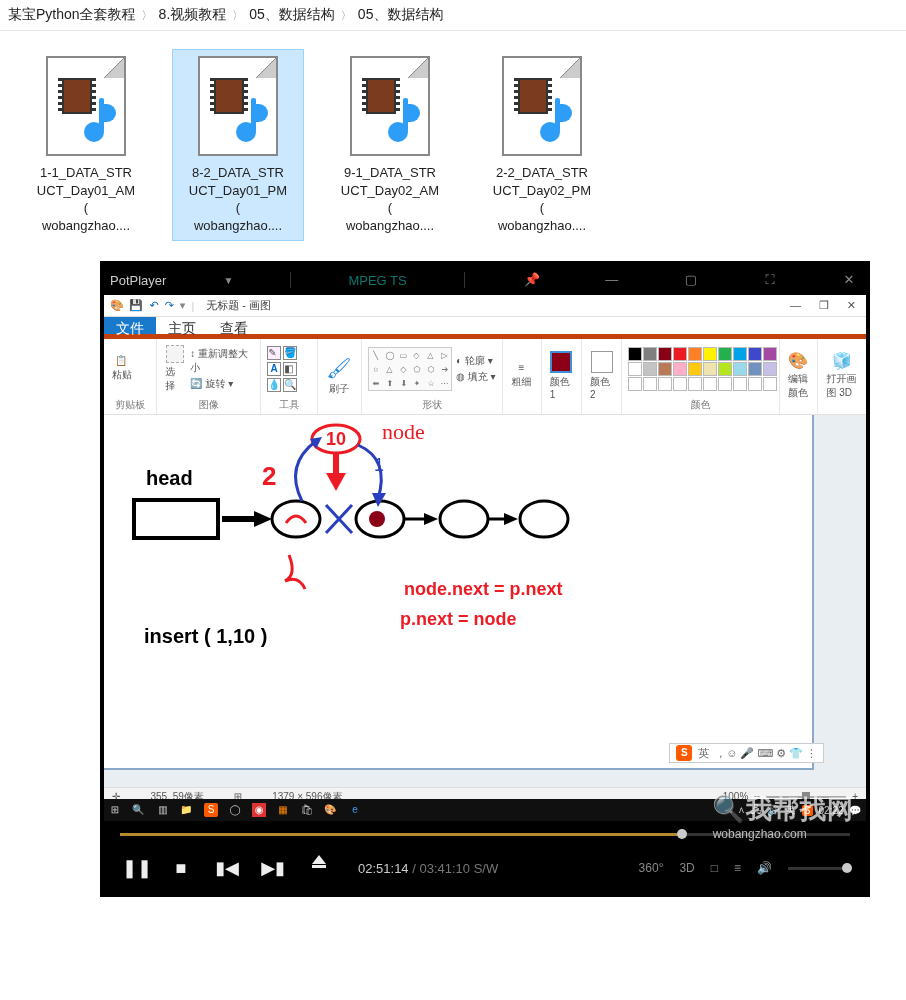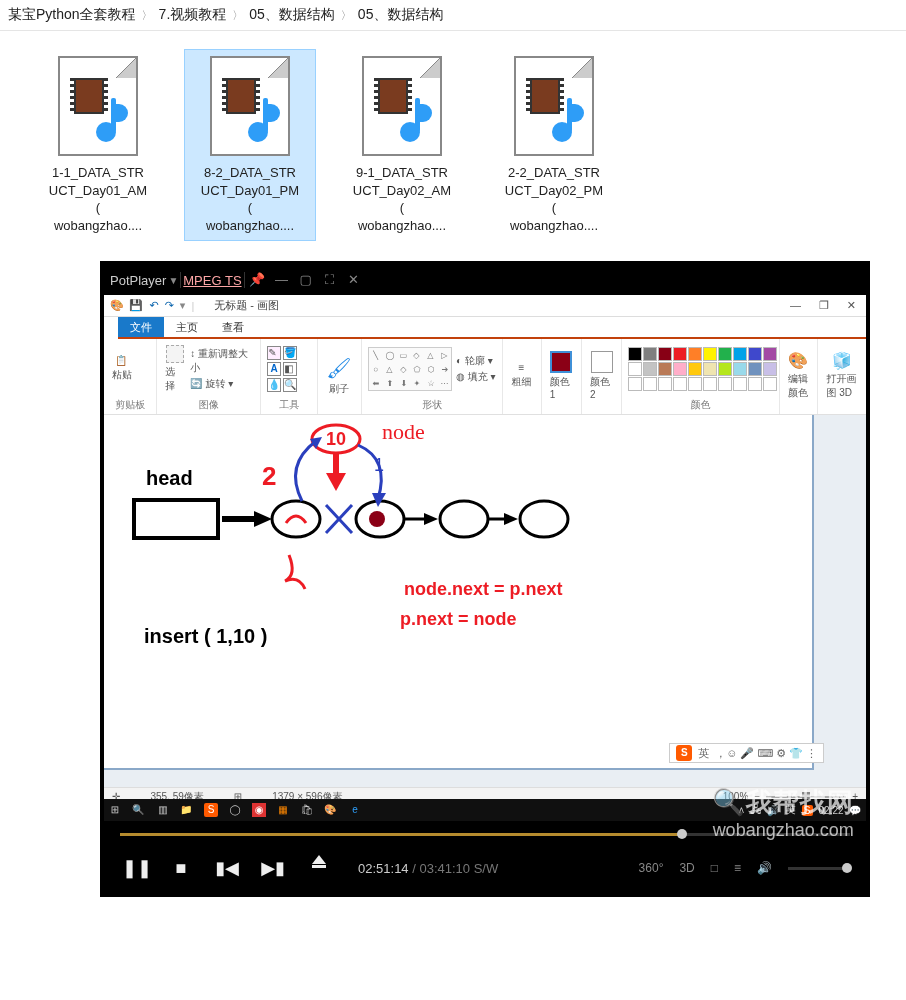--- a/index.html
+++ b/index.html
@@ -1,49 +1,49 @@
 <!DOCTYPE html>
 <html><head>
 <meta charset="utf-8">
 <style>
   * { box-sizing: border-box; margin: 0; padding: 0; }
   body { font-family: "Microsoft YaHei", "Segoe UI", sans-serif; font-size: 13px; background: #fff; width: 906px; }
   .breadcrumb { padding: 6px 8px; border-bottom: 1px solid #e5e5e5; display: flex; align-items: center; gap: 6px; color: #222; font-size: 14px; }
   .breadcrumb .sep { color: #888; font-size: 11px; }
-  .files { display: flex; gap: 20px; padding: 18px 20px 20px 20px; margin-left: 12px; }
+  .files { display: flex; gap: 20px; padding: 18px 20px 20px 20px; }
   .file-item { width: 132px; text-align: center; padding: 6px 4px; border: 1px solid transparent; }
   .file-item.selected { background: #cce8ff; border: 1px solid #99d1ff; }
   .file-thumb { width: 80px; height: 100px; margin: 0 auto 8px; border: 2px solid #888; background: #fff; position: relative; overflow: hidden; }
   .file-thumb::before { content: ""; position: absolute; top: 0; right: 0; width: 20px; height: 20px; background: linear-gradient(135deg, transparent 49%, #888 50%, #ccc 51%); }
   .file-thumb .film { position: absolute; left: 14px; top: 20px; width: 30px; height: 36px; background: #7a3b1f; border: 2px solid #333; }
   .file-thumb .film::before, .file-thumb .film::after { content: ""; position: absolute; top: -2px; bottom: -2px; width: 4px; background: repeating-linear-gradient(#333 0 3px, #fff 3px 6px); }
   .file-thumb .film::before { left: -6px; }
   .file-thumb .film::after { right: -6px; }
   .file-thumb .note { position: absolute; right: 8px; bottom: 10px; width: 34px; height: 40px; }
   .file-thumb .note .ball { width: 20px; height: 20px; background: #2e9df7; border-radius: 50%; position: absolute; bottom: 2px; left: 2px; }
   .file-thumb .note .stem { width: 5px; height: 34px; background: #2e9df7; position: absolute; left: 17px; bottom: 12px; border-radius: 2px; }
   .file-thumb .note .flag { position: absolute; left: 20px; top: 0; width: 14px; height: 18px; background: #2e9df7; border-radius: 0 10px 10px 0; }
   .file-label { font-size: 13px; color: #222; line-height: 1.35; }
   
   .player { margin: 0 0 0 100px; width: 770px; background: #000; border: 4px solid #000; }
-  .titlebar { background: #000; height: 30px; display: flex; align-items: center; color: #aaa; font-size: 13px; padding: 0 6px; gap: 2px; }
+  .titlebar { background: #000; height: 30px; display: flex; align-items: center; color: #aaa; font-size: 13px; padding: 0 6px; gap: 2px; justify-content: space-between; }
   .titlebar .app { color: #ccc; }
   .titlebar .chev { color: #888; font-size: 10px; }
   .titlebar .divider { width: 1px; height: 16px; background: #333; }
-  .titlebar .fmt { color: #fca5a5; text-decoration: underline; }
+  .titlebar .fmt { color: #0f766e; }
   .titlebar .fname { color: #ccc; flex: 1; overflow: hidden; white-space: nowrap; }
   .titlebar .wbtn { width: 22px; height: 22px; color: #888; text-align: center; line-height: 22px; font-size: 13px; }
   .video-area { background: #fff; height: 530px; position: relative; border-bottom: 4px solid #000; overflow: hidden; }
   
   .paint-titlebar { height: 22px; background: #fff; display: flex; align-items: center; border-bottom: 1px solid #ddd; font-size: 11px; }
   .paint-titlebar .qat { display: flex; gap: 6px; padding: 0 6px; color: #0a64ad; }
   .paint-titlebar .qat span { display: inline-block; }
-  .paint-titlebar .ptitle { color: #444; margin-left: 20px; flex: 1; }
+  .paint-titlebar .ptitle { color: #444; margin-left: 12px; flex: 1; }
   .paint-titlebar .pctl { display: flex; gap: 18px; padding-right: 10px; color: #555; }
-  .paint-tabs { height: 22px; display: flex; border-bottom: 2px solid #c2410c; font-size: 11px; margin-left: 14px; }
+  .paint-tabs { height: 22px; display: flex; border-bottom: 5px solid #c2410c; font-size: 14px; }
   .paint-tab { padding: 3px 12px; color: #333; }
   .paint-tab.active { background: #1979ca; color: #fff; }
   .ribbon { height: 76px; border-bottom: 1px solid #e0e0e0; display: flex; font-size: 10px; color: #555; }
   .rgroup { border-right: 1px solid #e8e8e8; padding: 2px 6px; display: flex; flex-direction: column; justify-content: space-between; }
   .rgroup .glabel { text-align: center; color: #777; font-size: 10px; margin-top: 2px; }
   .rgroup .gbody { display: flex; align-items: center; gap: 4px; flex: 1; }
   .rbtn { display: flex; flex-direction: column; align-items: center; gap: 2px; padding: 1px 2px; }
   .smallgrid { display: grid; grid-template-columns: repeat(2, 14px); gap: 2px; }
   .sq { width: 14px; height: 14px; border: 1px solid #888; }
   .toolicon { width: 18px; height: 18px; border: 1px solid #aaa; background: #f4f4f4; }
@@ -73,29 +73,29 @@
   .eject { display: flex; flex-direction: column; align-items: center; gap: 1px; }
   .eject .tri { width: 0; height: 0; border-left: 7px solid transparent; border-right: 7px solid transparent; border-bottom: 9px solid #eee; }
   .eject .bar { width: 14px; height: 3px; background: #eee; }
   .timecode { color: #ccc; font-size: 13px; margin-left: 6px; }
   .timecode .dur { color: #777; }
   .ctrl-right { margin-left: auto; display: flex; align-items: center; gap: 16px; color: #888; font-size: 12px; }
   .vol-track { width: 60px; height: 3px; background: #333; position: relative; }
   .vol-track::after { content: ""; position: absolute; right: -4px; top: -4px; width: 10px; height: 10px; background: #ccc; border-radius: 50%; }
   .watermark { position: absolute; right: 12px; bottom: 52px; color: rgba(255,255,255,0.7); text-align: left; pointer-events: none; }
   .watermark .big { font-size: 26px; font-weight: bold; letter-spacing: 1px; }
-  .watermark .small { font-size: 18px; }
+  .watermark .small { font-size: 12px; }
 </style>
 </head>
 <body>
 
 <div class="breadcrumb">
   <span>某宝Python全套教程</span>
     <span class="sep">〉</span>
-  <span>7.视频教程</span>
+  <span>8.视频教程</span>
     <span class="sep">〉</span>
   <span>05、数据结构</span>
     <span class="sep">〉</span>
   <span>05、数据结构</span>
 </div>
 
 <div class="files">
   <div class="file-item">
     <div class="file-thumb">
         <div class="film"></div>

